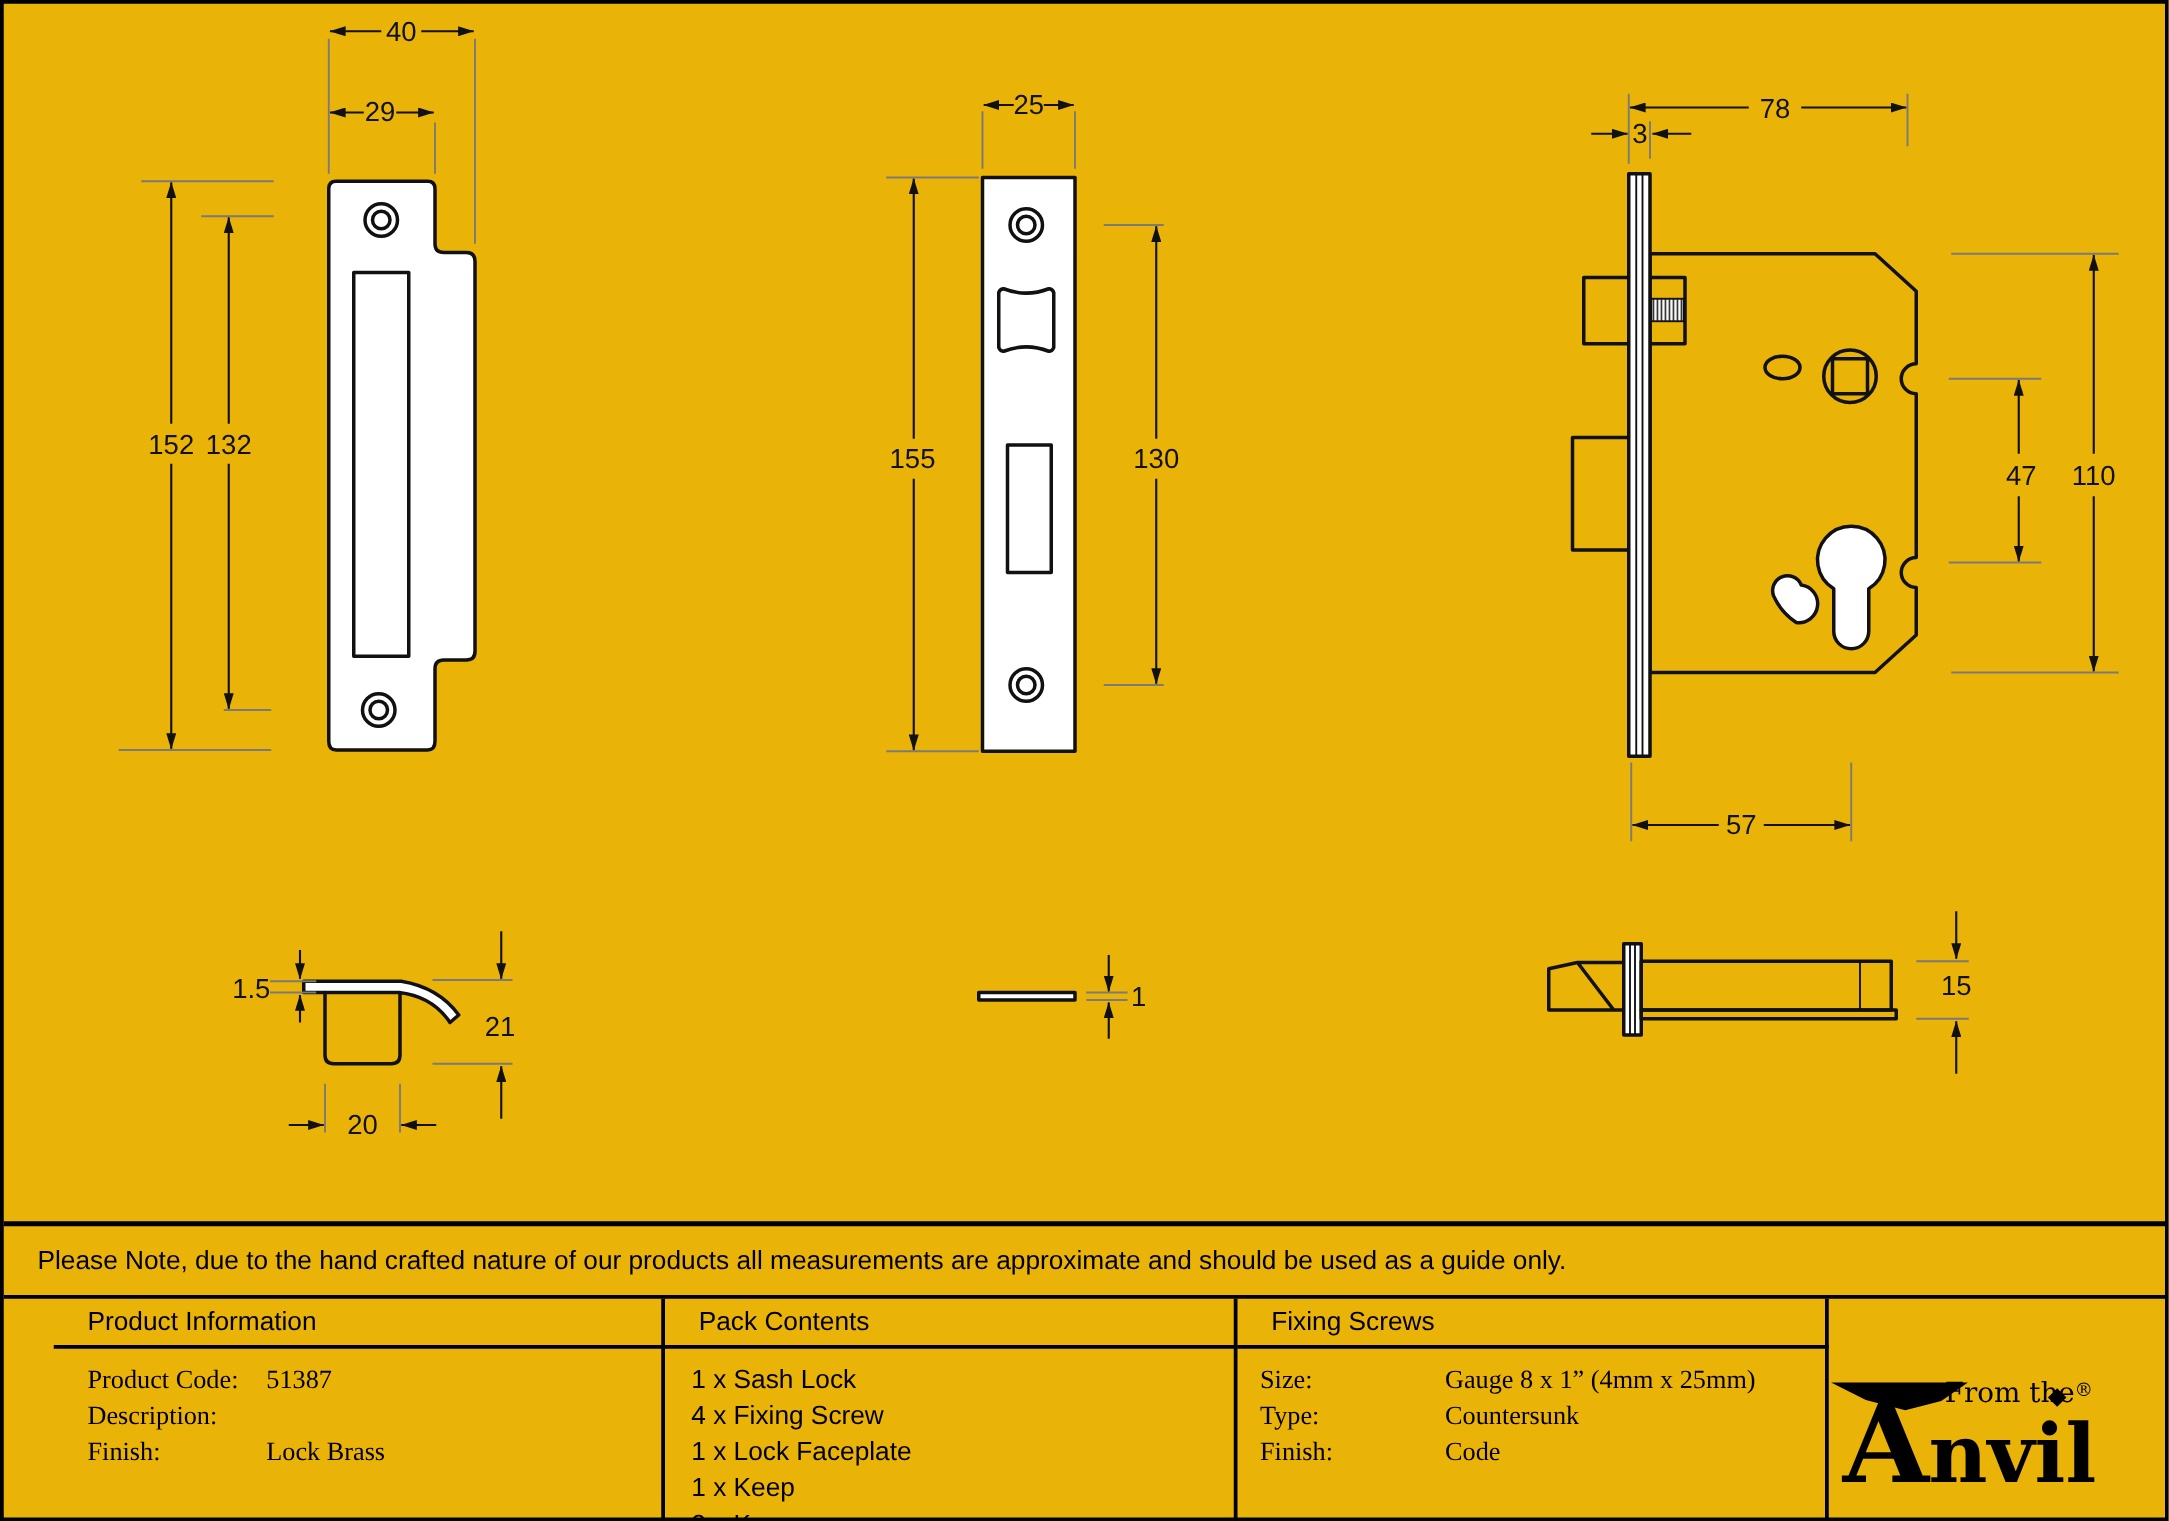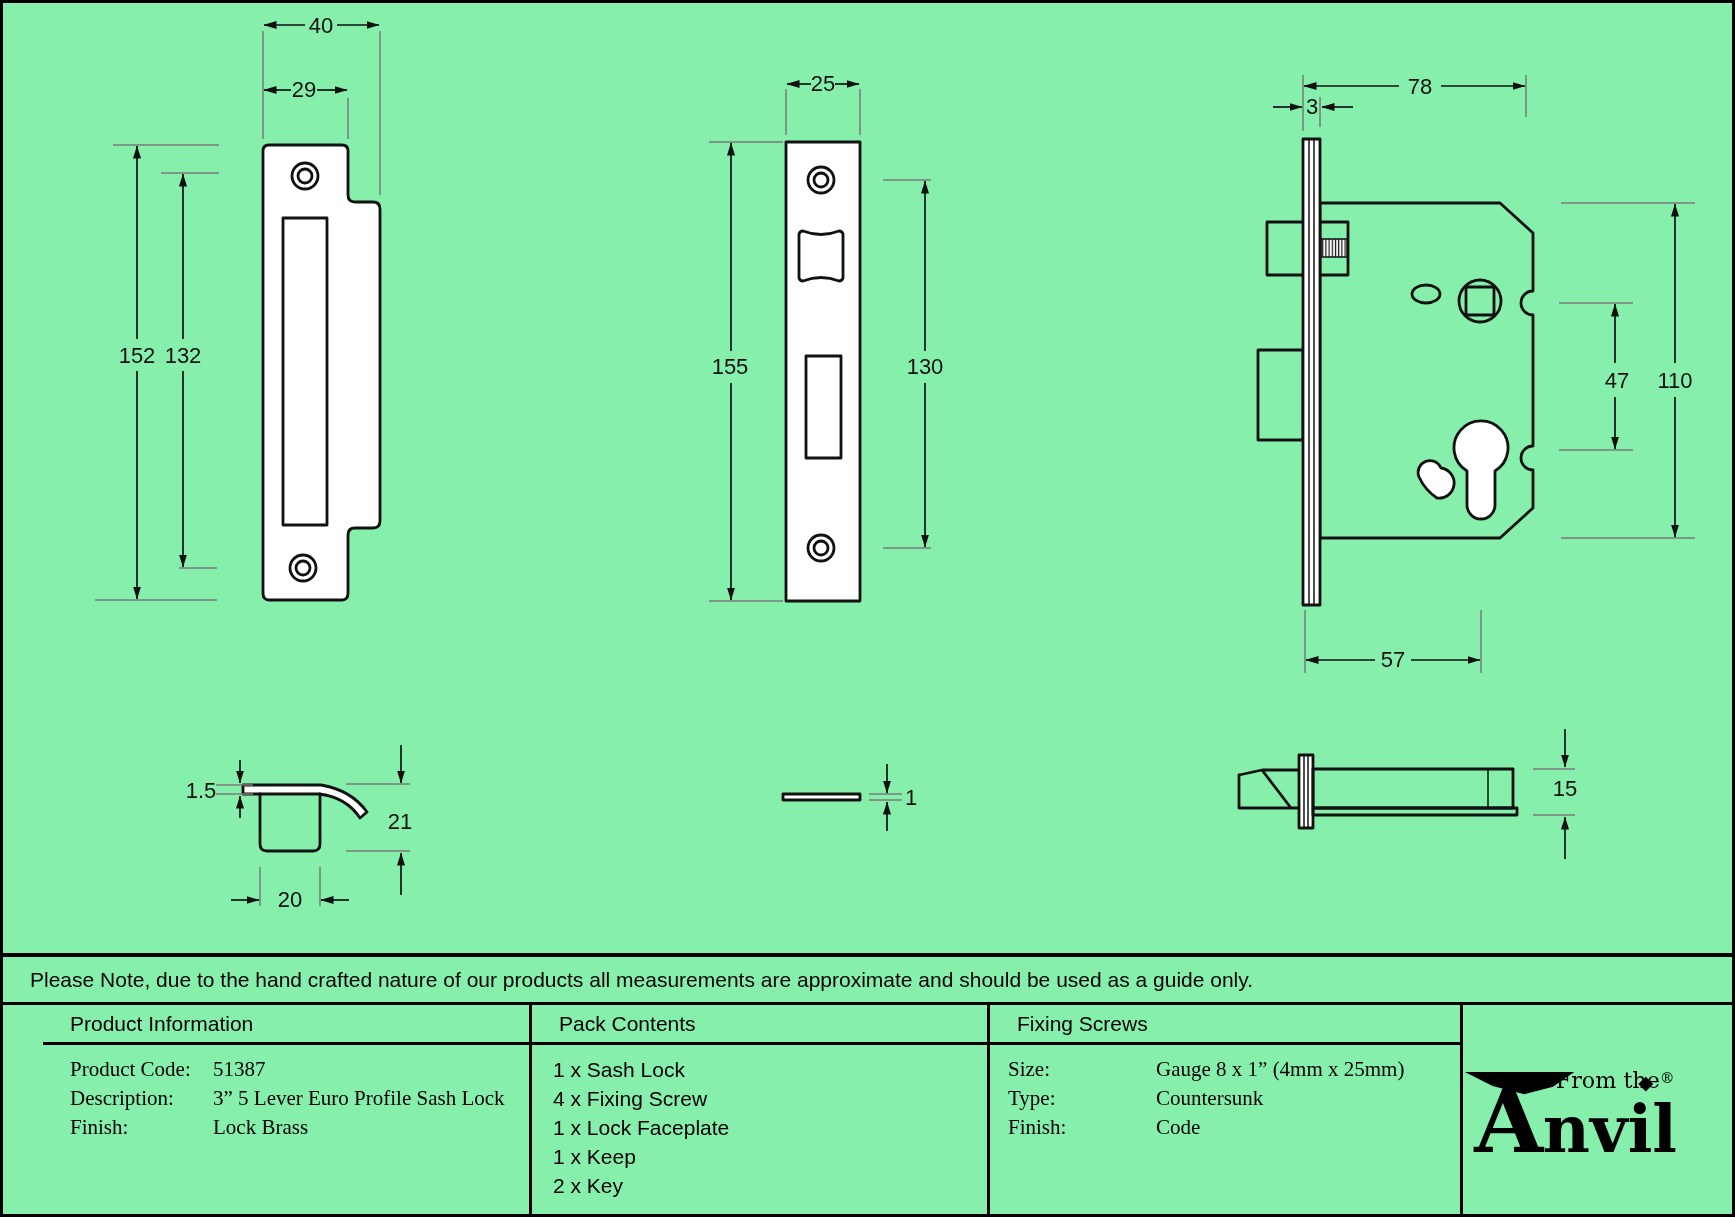--- a/index.html
+++ b/index.html
@@ -1,32 +1,32 @@
 <!DOCTYPE html>
 <html><head>
 <meta charset="utf-8">
 <style>
   html,body { margin:0; padding:0; background:#e8e8e8; }
   .page {
     width:1735px; height:1217px; box-sizing:border-box;
-    border:3px solid #000; background:#86efac; position:relative;
+    border:3px solid #000; background:#eab308; position:relative;
     font-family:"Liberation Sans", sans-serif; color:#000;
   }
   .drawings { height:950px; overflow:hidden; }
   svg.tech { display:block; }
   .dim { font:22px "Liberation Sans", sans-serif; fill:#111; text-anchor:middle; }
   .ol  { fill:none; stroke:#111; stroke-width:2.8; stroke-linejoin:round; stroke-linecap:round; }
   .olf { fill:#fff; stroke:#111; stroke-width:2.8; stroke-linejoin:round; }
   .inl { stroke:#111; stroke-width:1.5; fill:none; }
   .dl  { stroke:#111; stroke-width:1.7; fill:none; }
   .xl  { stroke:#7a7a7a; stroke-width:1.5; fill:none; }
   .note-row {
-    height:52px; box-sizing:border-box;
+    height:62px; box-sizing:border-box;
     border-top:4px solid #000; border-bottom:3px solid #000;
-    display:flex; align-items:center; padding-left:27px; font-size:21px;
+    display:flex; align-items:center; padding-left:27px; font-size:21px;margin-top:24px;
   }
   .info-grid {
     display:grid; height:211px; box-sizing:border-box;
     grid-template-columns:489px 458px 473px 1fr;
     grid-template-rows:40px 1fr;
     margin-left:40px;
   }
   .cell { box-sizing:border-box; border-right:3px solid #000; font-size:21px; overflow:hidden; }
   .hdr  { border-bottom:3px solid #000; padding:7px 0 0 27px; }
   .pad-pi { padding-left:27px; }
@@ -218,21 +218,20 @@
       </svg>
     </div>
 
     <div class="cell body-cell pad-pi">
       <div class="kv">
         <span class="k">Product Code:</span>
         <span class="v">51387</span>
       </div>
       <div class="kv">
         <span class="k">Description:</span>
-        <span class="v">3” 5 Lever Euro Profile Sash Lock</span>
       </div>
       <div class="kv">
         <span class="k">Finish:</span>
         <span class="v">Lock Brass</span>
       </div>
     </div>
 
     <div class="cell body-cell pad-pc">
       <div>1 x Sash Lock</div>
       <div>4 x Fixing Screw</div>

